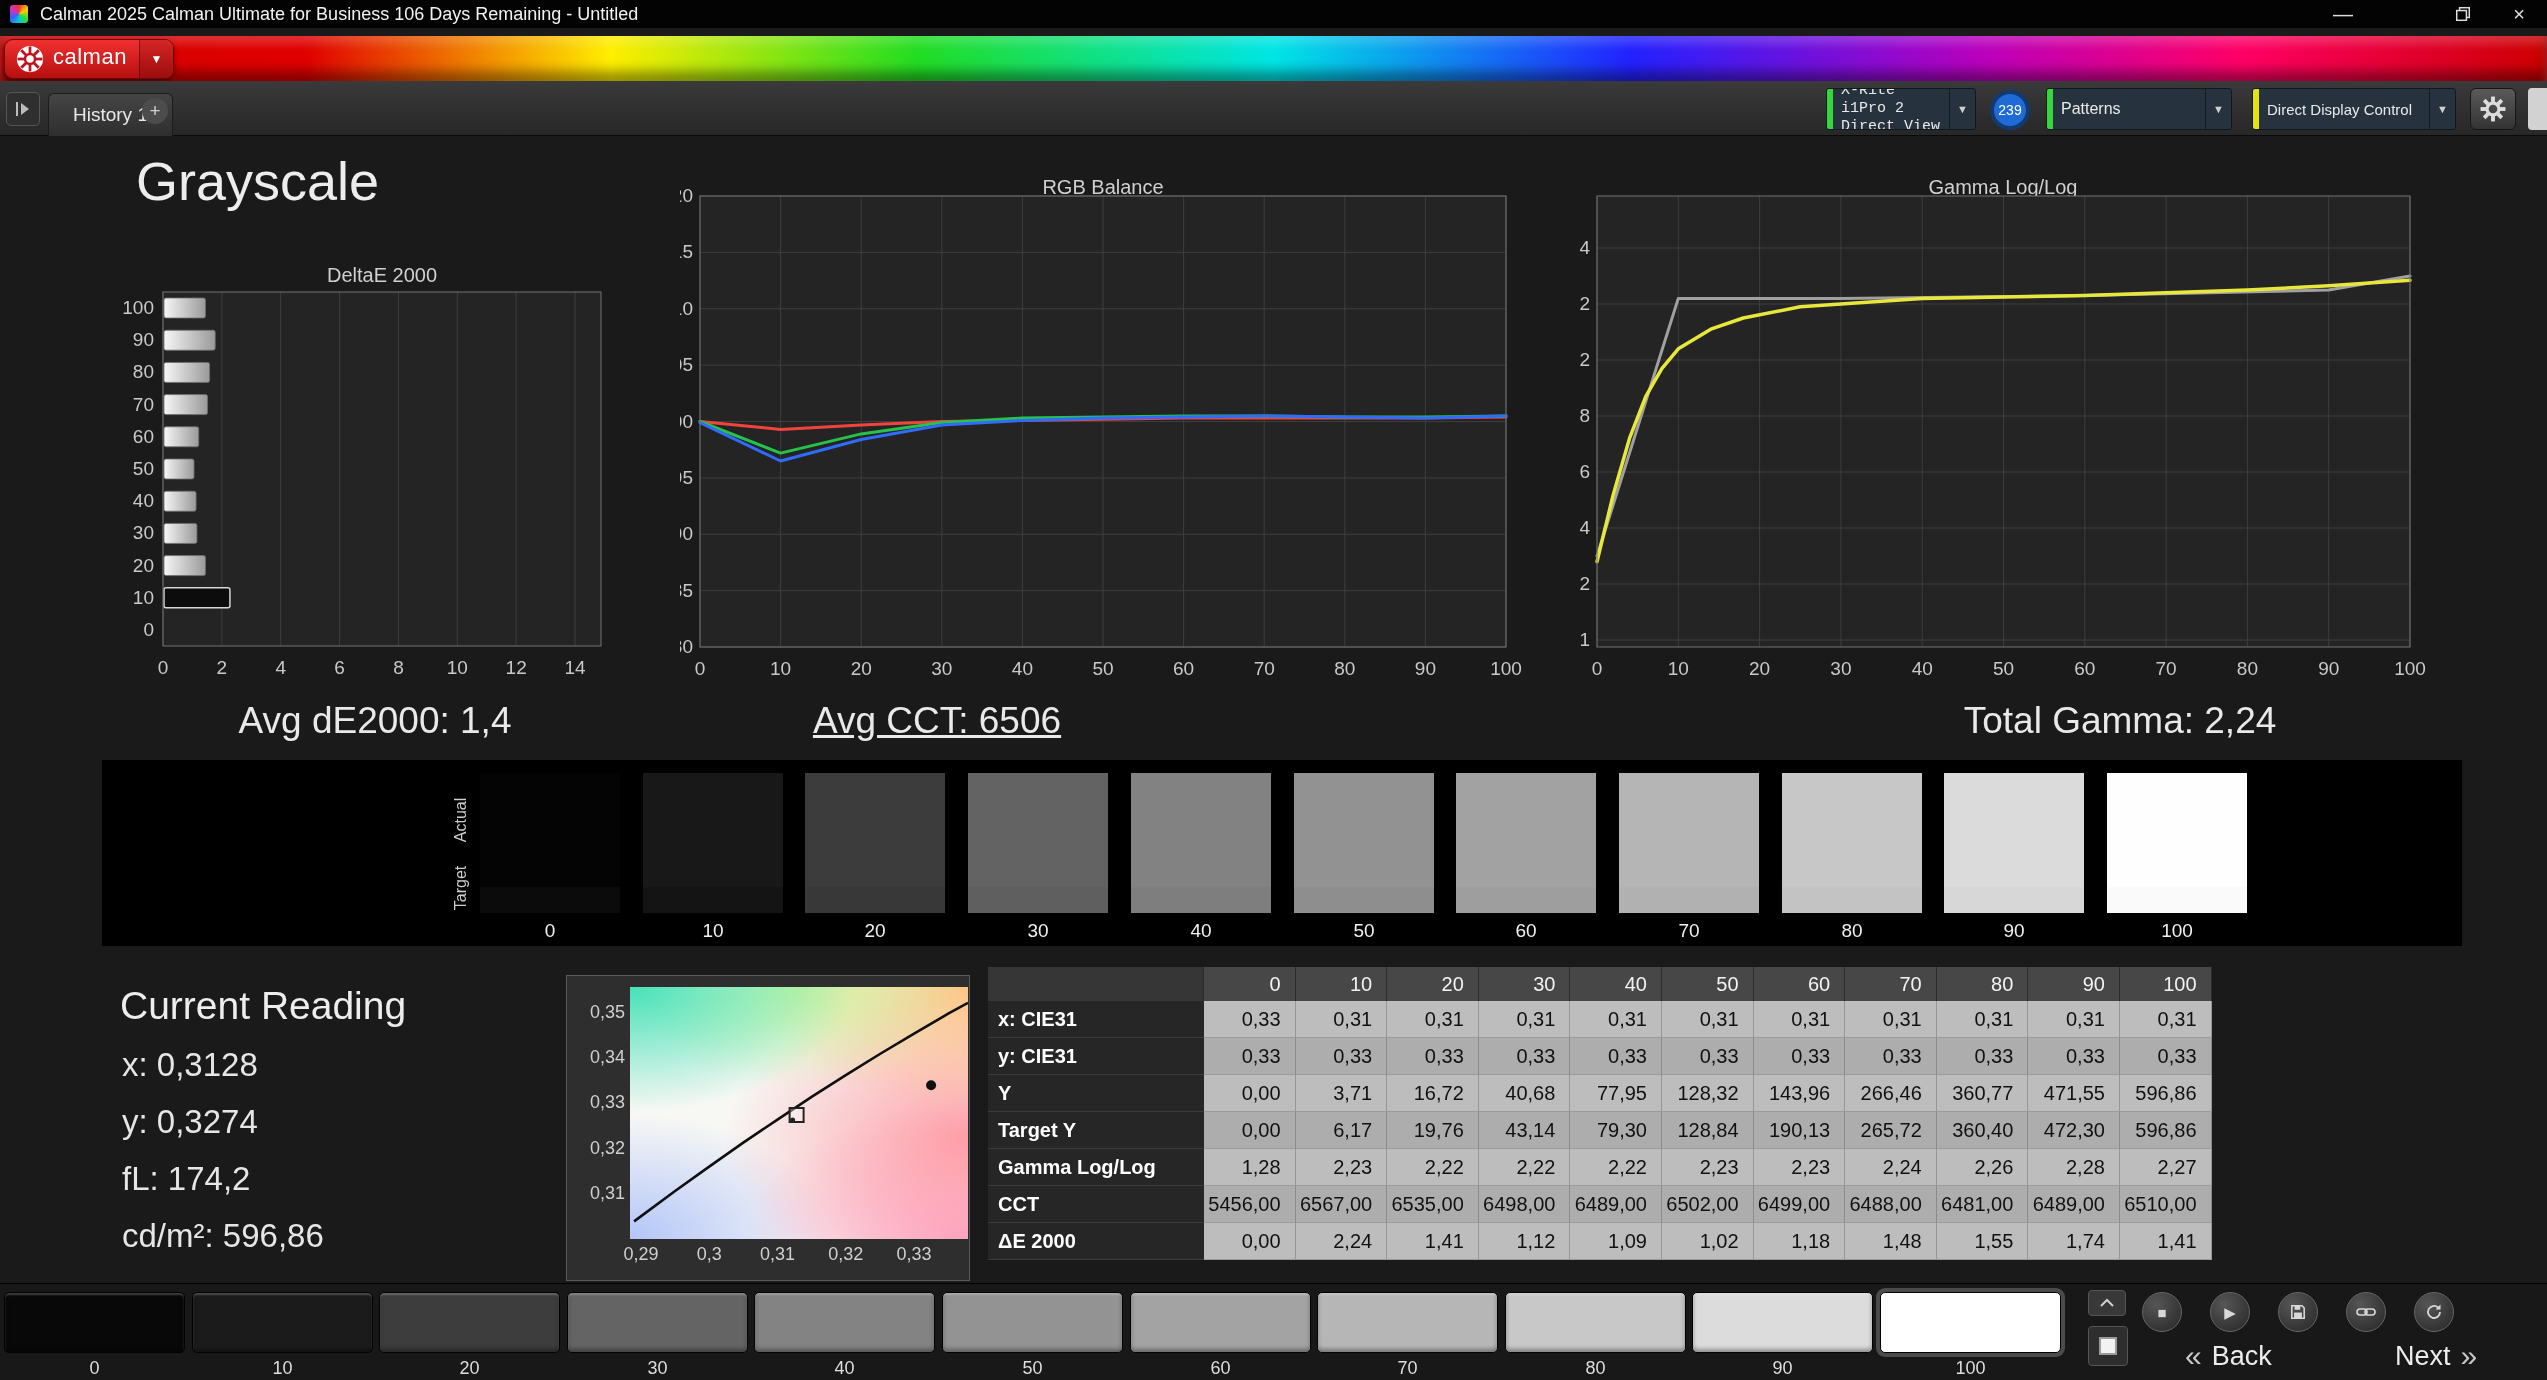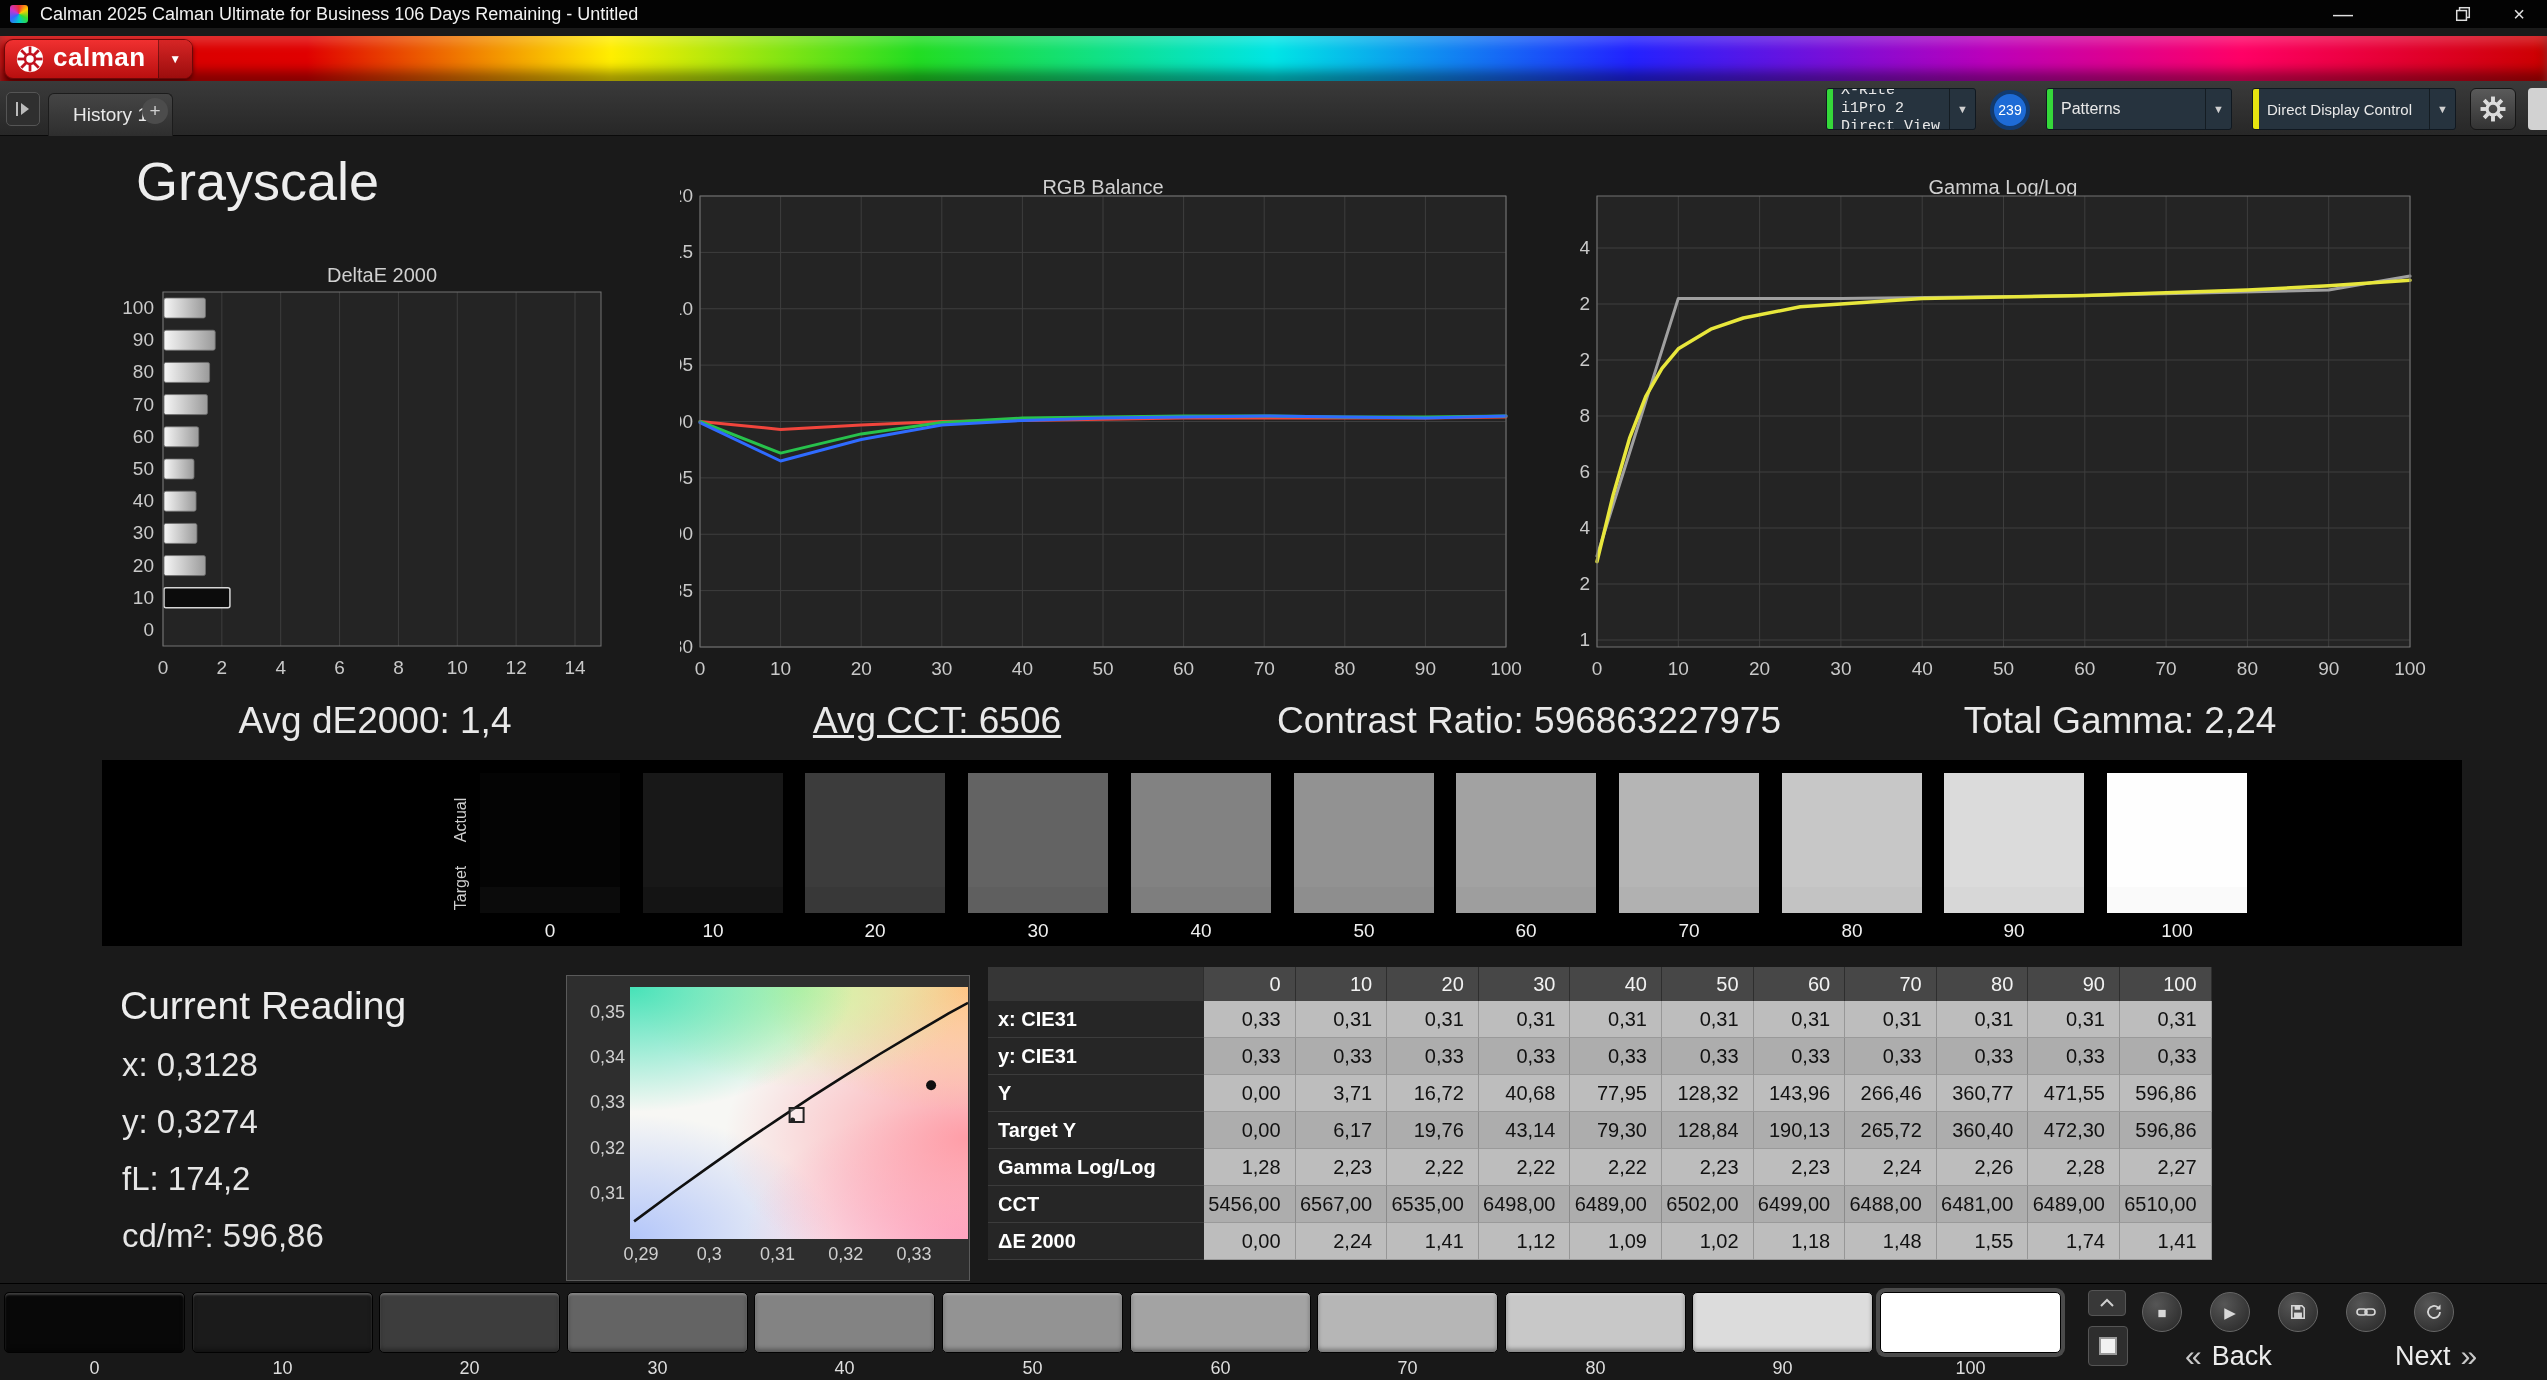--- a/index.html
+++ b/index.html
@@ -18,21 +18,21 @@
   .win-btn { width:56px; height:100%; display:flex; align-items:center; justify-content:center;
     color:#e0e0e0; font-size:20px; }
   .win-btn.minimize { margin-right:64px; }
   
   .band { position:absolute; left:0; top:36px; width:2547px; height:45px;
     background:linear-gradient(90deg,#d40000 0%,#e00000 12%,#ffee00 24%,#22dd22 36%,#00e5e5 50%,#2222ff 64%,#bb00bb 78%,#ff0066 88%,#cc0000 100%);
     box-shadow: inset 0 8px 10px rgba(255,255,255,.18), inset 0 -10px 12px rgba(0,0,0,.4); }
   .logo { position:absolute; left:4px; top:3px; height:40px; display:flex; align-items:center;
     background:linear-gradient(#f03030,#b80f0f); border:1px solid #6d0808; border-radius:9px;
     padding-left:10px; box-shadow:0 2px 4px rgba(0,0,0,.5); }
-  .logo-text { color:#fff; font-size:26px; font-weight:bold; margin:0 12px 4px 8px; letter-spacing:.5px; }
+  .logo-text { color:#fff; font-size:22px; font-weight:normal; margin:0 12px 4px 8px; letter-spacing:.5px; }
   .logo-caret { width:34px; align-self:stretch; display:flex; align-items:center; justify-content:center;
     border-left:1px solid rgba(0,0,0,.35); color:#fff; font-size:12px;
     background:linear-gradient(#d62525,#9c0d0d); border-radius:0 8px 8px 0; }
   
   .toolbar { position:absolute; left:0; top:81px; width:2547px; height:55px;
     background:linear-gradient(#3a3a3a,#272727); border-bottom:1px solid #0a0a0a; }
   .panel-toggle { position:absolute; left:6px; top:11px; width:34px; height:34px;
     background:#2f2f2f; border:1px solid #555; border-radius:5px;
     display:flex; align-items:center; justify-content:center; }
   .history-tab { position:absolute; left:48px; top:12px; height:43px; padding:0 24px;
@@ -356,21 +356,20 @@
       <text x="748.7" y="489" fill="#c9c9c9" font-size="19" text-anchor="middle">90</text>
       <line x1="830" y1="10" x2="830" y2="461" stroke="#3e3e3e"></line>
       <text x="830" y="489" fill="#c9c9c9" font-size="19" text-anchor="middle">100</text>
       <polyline points="17.0,370.0 98.3,112.4 260.9,112.4 504.8,109.6 748.7,104.0 830.0,90.0" fill="none" stroke="#a0a0a0" stroke-width="3" stroke-linejoin="round" stroke-linecap="round"></polyline>
       <polyline points="17.0,375.6 33.3,308.4 49.5,252.4 65.8,210.4 82.0,182.4 98.3,162.8 130.8,143.2 163.3,132.0 220.3,120.8 260.9,118.0 342.2,112.4 423.5,111.0 504.8,109.6 586.1,106.8 667.4,104.0 748.7,99.8 830.0,94.2" fill="none" stroke="#e8e73c" stroke-width="3.5" stroke-linejoin="round" stroke-linecap="round"></polyline>
       <rect x="17" y="10" width="813" height="451" fill="none" stroke="#737373"></rect>
     </svg>
 
   <div class="stat" style="left:375px;">Avg dE2000: 1,4</div>
   <div class="stat" style="left:937px;text-decoration:underline;">Avg CCT: 6506</div>
-  <div class="stat" style="left:1529px;">Contrast Ratio: 596863227975</div>
   <div class="stat" style="left:2120px;">Total Gamma: 2,24</div>
 
   <div id="strip">
     <div class="strip-rot" style="top:60px;">Actual</div>
     <div class="strip-rot" style="top:128px;">Target</div>
   <div class="swatch" style="left: 378px;">
         <div class="sw-actual" style="background: rgb(4, 4, 4);"></div>
         <div class="sw-target" style="background: rgb(11, 11, 11);"></div>
         <div class="sw-label">0</div>
       </div>

